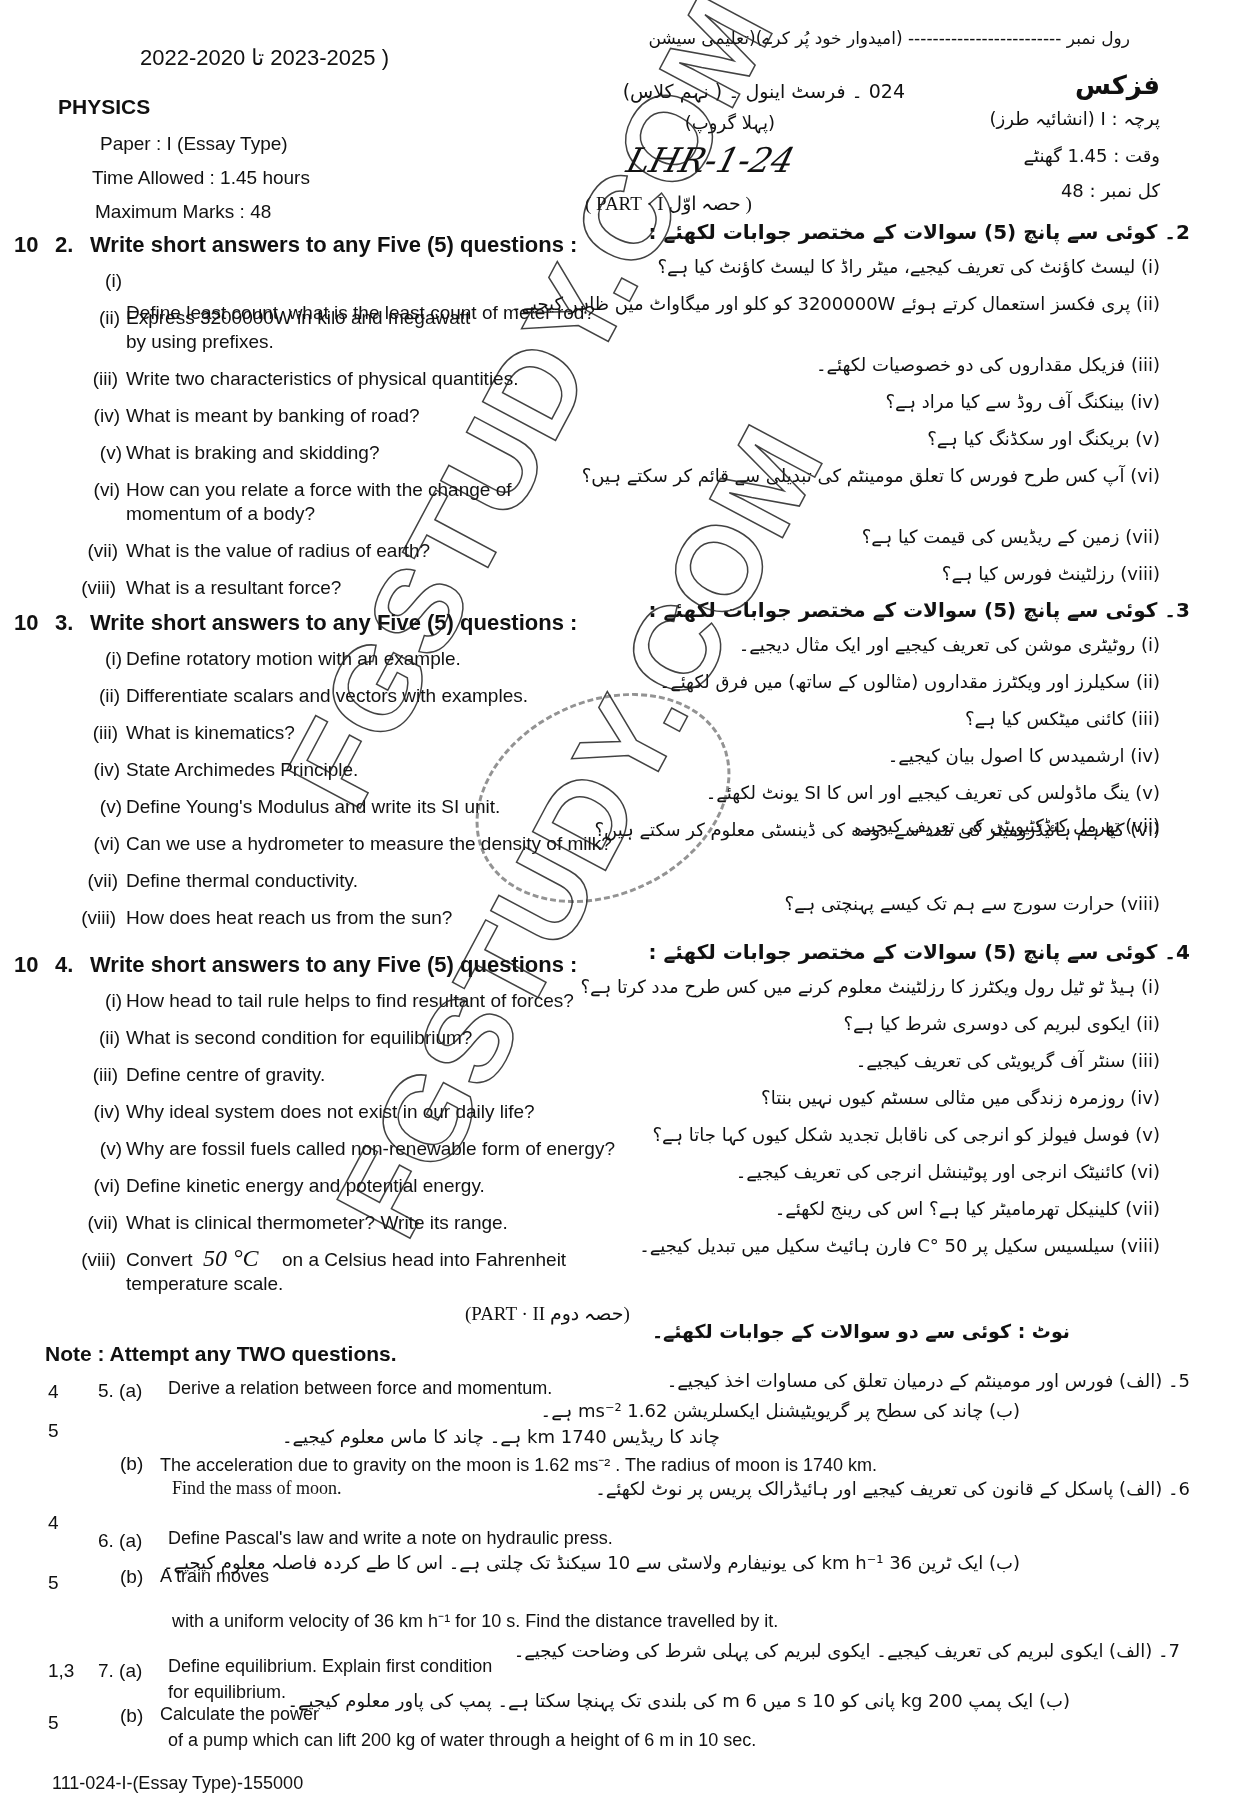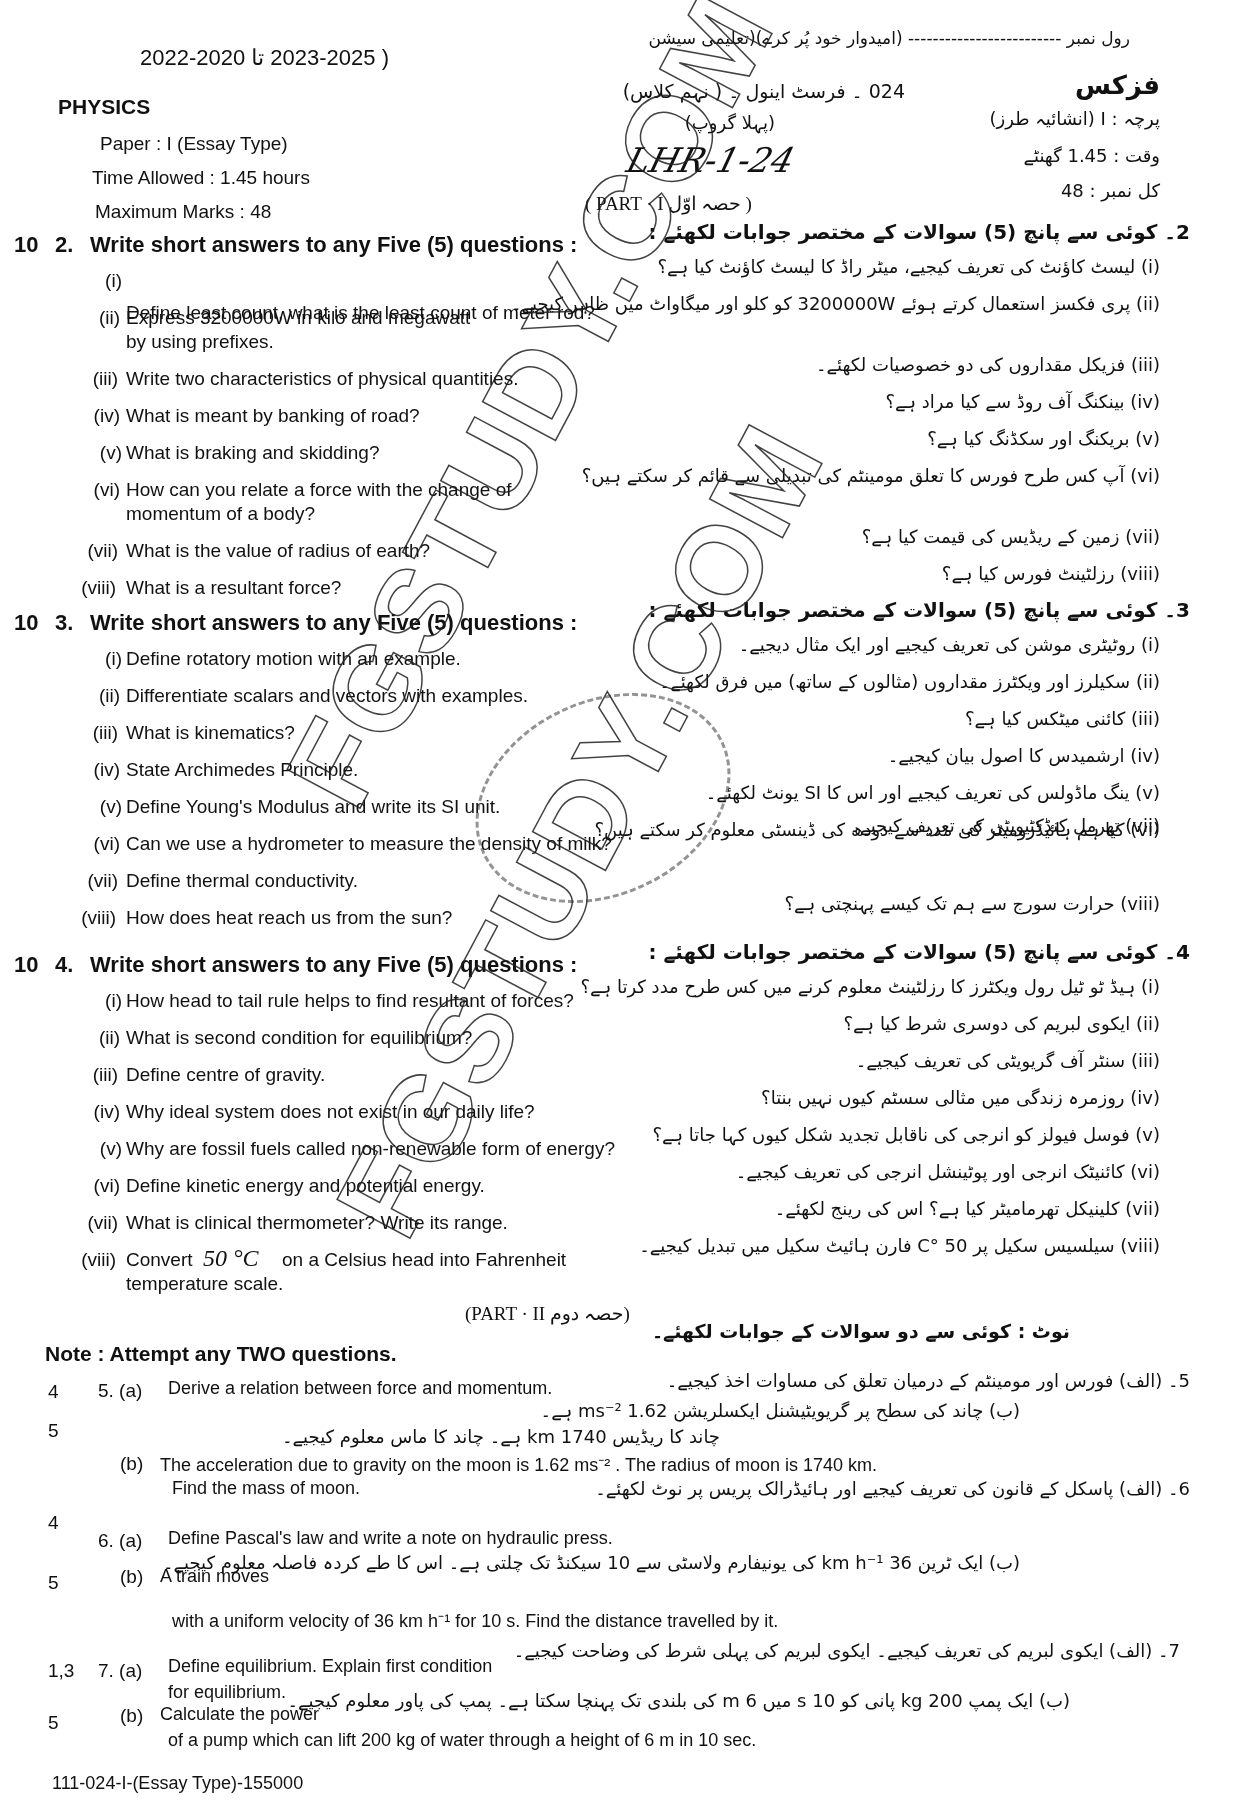--- a/index.html
+++ b/index.html
@@ -133,21 +133,21 @@
 
 <div class="abs en" style="left:48px;top:1381px;">4</div>
 <div class="abs en" style="left:98px;top:1380px;">5. (a)</div>
 <div class="abs en" style="left:168px;top:1378px;font-size:18px;">Derive a relation between force and momentum.</div>
 <div class="abs ur" style="right:60px;top:1370px;">5۔ (الف) فورس اور مومینٹم کے درمیان تعلق کی مساوات اخذ کیجیے۔</div>
 <div class="abs en" style="left:48px;top:1420px;">5</div>
 <div class="abs ur" style="right:230px;top:1400px;">(ب) چاند کی سطح پر گریویٹیشنل ایکسلریشن 1.62 ms⁻² ہے۔</div>
 <div class="abs ur" style="right:530px;top:1426px;">چاند کا ریڈیس 1740 km ہے۔ چاند کا ماس معلوم کیجیے۔</div>
 <div class="abs en" style="left:120px;top:1453px;">(b)</div>
 <div class="abs en" style="left:160px;top:1452px;font-size:18px;">The acceleration due to gravity on the moon is 1.62 ms⁻² .  The radius of moon is 1740 km.</div>
-<div class="abs en" style="left:172px;top:1478px;font-size:18px;">Find the mass of moon.</div>
+<div class="abs en" style="left:172px;top:1478px;font-size:18px;font-family:Liberation Serif, serif;">Find the mass of moon.</div>
 
 <div class="abs en" style="left:48px;top:1512px;">4</div>
 <div class="abs ur" style="right:60px;top:1478px;">6۔ (الف) پاسکل کے قانون کی تعریف کیجیے اور ہائیڈرالک پریس پر نوٹ لکھئے۔</div>
 <div class="abs en" style="left:98px;top:1530px;">6. (a)</div>
 <div class="abs en" style="left:168px;top:1528px;font-size:18px;">Define Pascal's law and write a note on hydraulic press.</div>
 <div class="abs ur" style="right:230px;top:1552px;text-align:center;">(ب) ایک ٹرین 36 km h⁻¹ کی یونیفارم ولاسٹی سے 10 سیکنڈ تک چلتی ہے۔ اس کا طے کردہ فاصلہ معلوم کیجیے۔</div>
 <div class="abs en" style="left:48px;top:1572px;">5</div>
 <div class="abs en" style="left:120px;top:1566px;">(b)</div>
 <div class="abs en" style="left:160px;top:1566px;font-size:18px;">A train moves</div>
 <div class="abs en" style="left:172px;top:1608px;font-size:18px;">with a uniform velocity of 36 km h⁻¹ for 10 s.  Find the distance travelled by it.</div>

